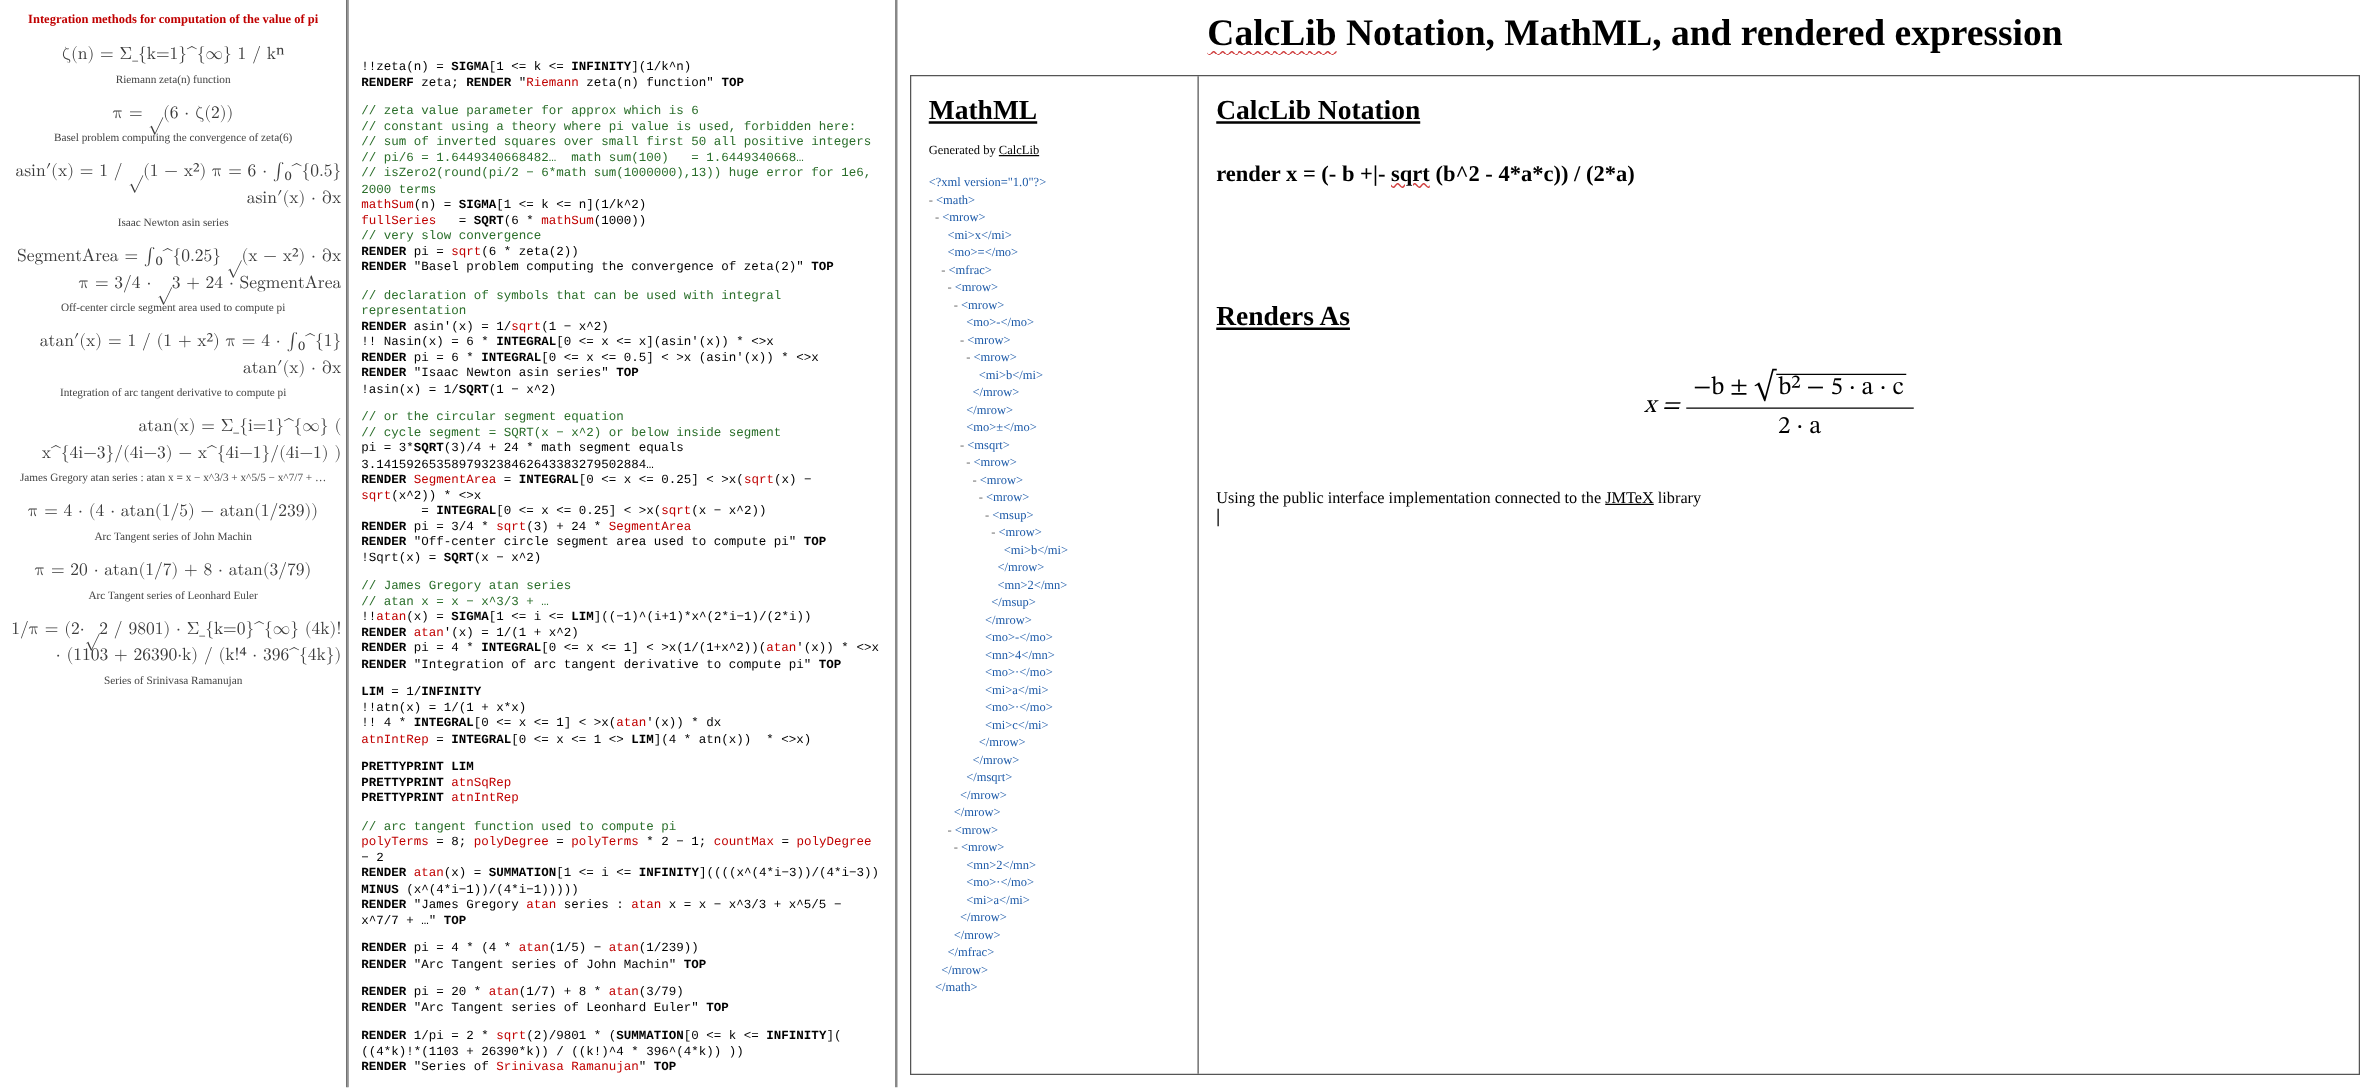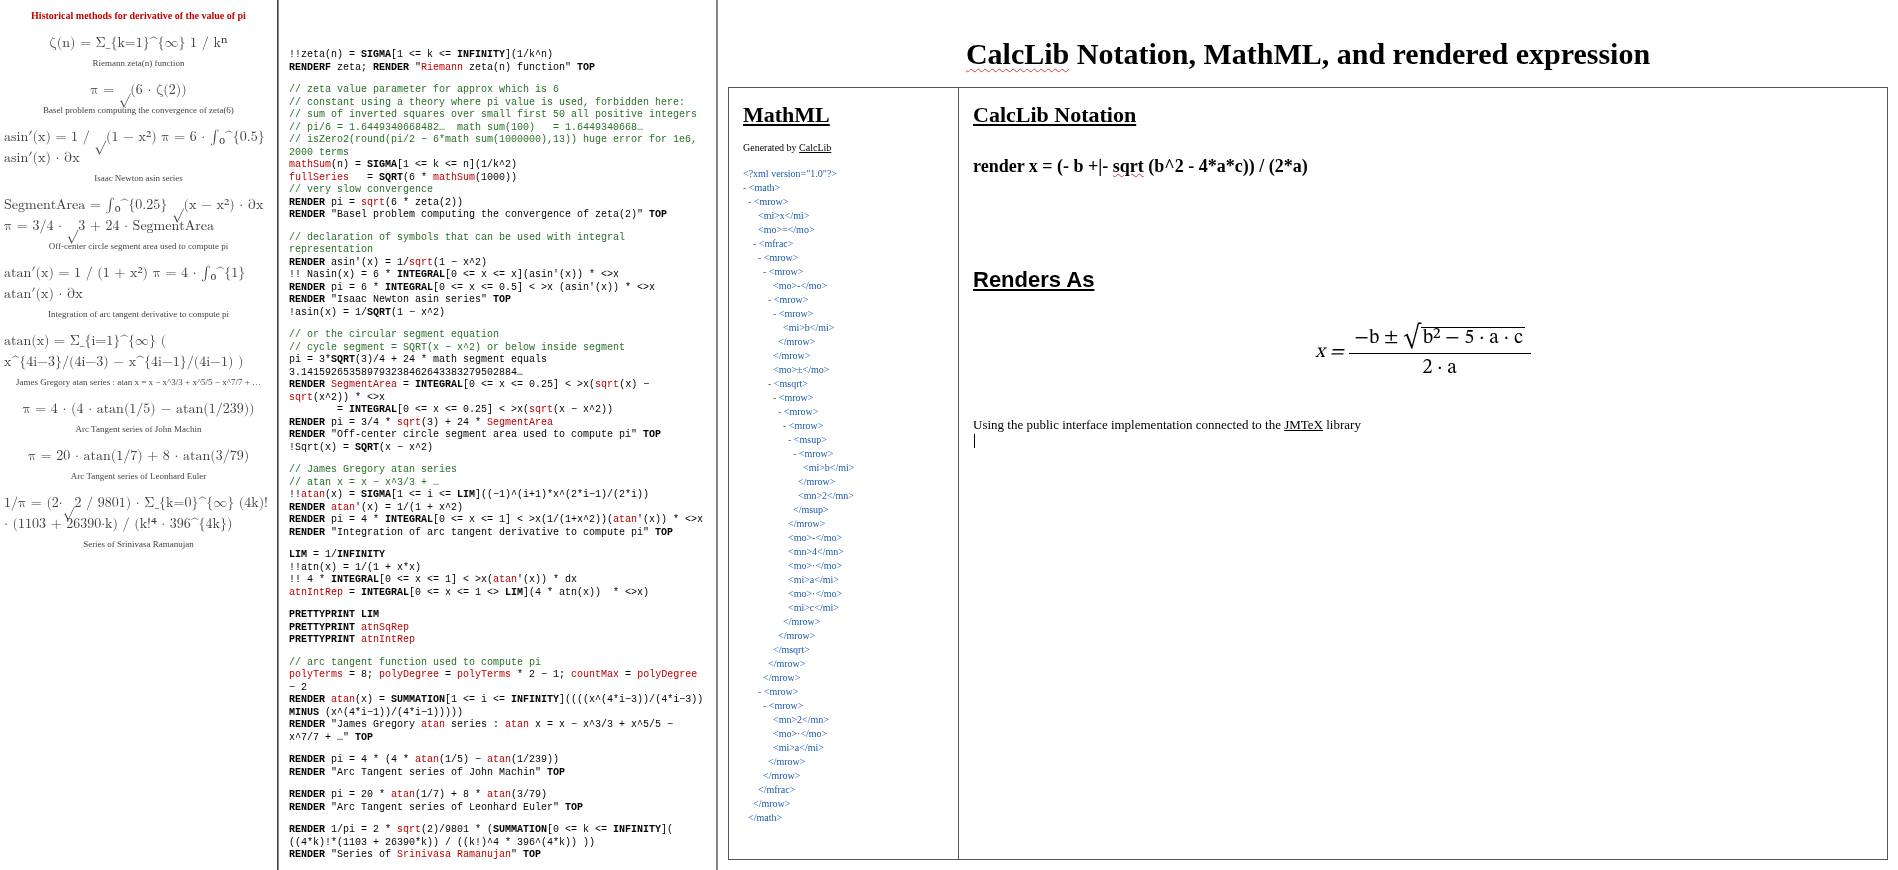--- a/index.html
+++ b/index.html
@@ -38,21 +38,21 @@
   .formula-block {
     display: flex;
     flex-direction: column;
     align-items: center;
     margin-top: 12px;
   }
   .formula-img {
     font-family: "Latin Modern Math", "STIX Two Math", "Cambria Math", "Times New Roman", serif;
     font-size: 14px;
     color: #3a3a3a;
-    text-align: left;
+    text-align: right;
     line-height: 1.5;
   }
   .formula-caption {
     font-size: 9px;
     color: #444;
     margin-top: 4px;
     text-align: center;
     white-space: nowrap;
   }
 
@@ -76,21 +76,20 @@
   .middle .cmt  { color: #2a6e2a; font-style: normal; }
   .middle .grp  { margin-bottom: 10px; }
 
   
   .right {
     flex: 1;
     display: flex;
     flex-direction: column;
     padding: 6px 10px 10px 10px;
     box-sizing: border-box;
-    margin-top: 27px;
   }
   .right-title {
     font-family: Georgia, "Times New Roman", serif;
     font-size: 30px;
     font-weight: bold;
     text-align: center;
     margin: 4px 0 16px 0;
   }
   .right-title .u { text-decoration: underline wavy #d04040 1px; text-underline-offset: 4px; }
   .columns {
@@ -132,21 +131,21 @@
   pre.xml .bullet { color: #666; }
 
   .notation-line {
     font-family: Georgia, "Times New Roman", serif;
     font-size: 18px;
     font-weight: bold;
     margin: 28px 0 10px 0;
   }
   .notation-line .red { text-decoration: underline wavy #d04040 1px; }
   .renders-h {
-    font-family: Liberation Sans, sans-serif;
+    font-family: Liberation Serif, serif;
     font-size: 22px;
     font-weight: bold;
     text-decoration: underline;
     margin: 90px 0 30px 0;
   }
   .quad-formula {
     font-family: "Cambria Math","STIX Two Math","Times New Roman", serif;
     font-size: 20px;
     text-align: center;
     margin: 0 auto;
@@ -166,21 +165,21 @@
   }
   .below-note .lnk { text-decoration: underline; }
   .cursor { display:inline-block; width:1px; height:14px; background:#000; vertical-align:text-bottom; margin-left:1px;}
 </style>
 </head>
 <body>
 
 <div class="page">
 
   <div class="left">
-    <div class="left-title">Historical methods for derivative of the value of pi</div>
+    <div class="left-title">Integration methods for computation of the value of pi</div>
     <div id="left-items">
         <div class="formula-block">
           <div class="formula-img">ζ(n) = Σ_{k=1}^{∞} 1 / kⁿ</div>
           <div class="formula-caption">Riemann zeta(n) function</div>
         </div>
         <div class="formula-block">
           <div class="formula-img">π = √(6 · ζ(2))</div>
           <div class="formula-caption">Basel problem computing the convergence of zeta(6)</div>
         </div>
         <div class="formula-block">

